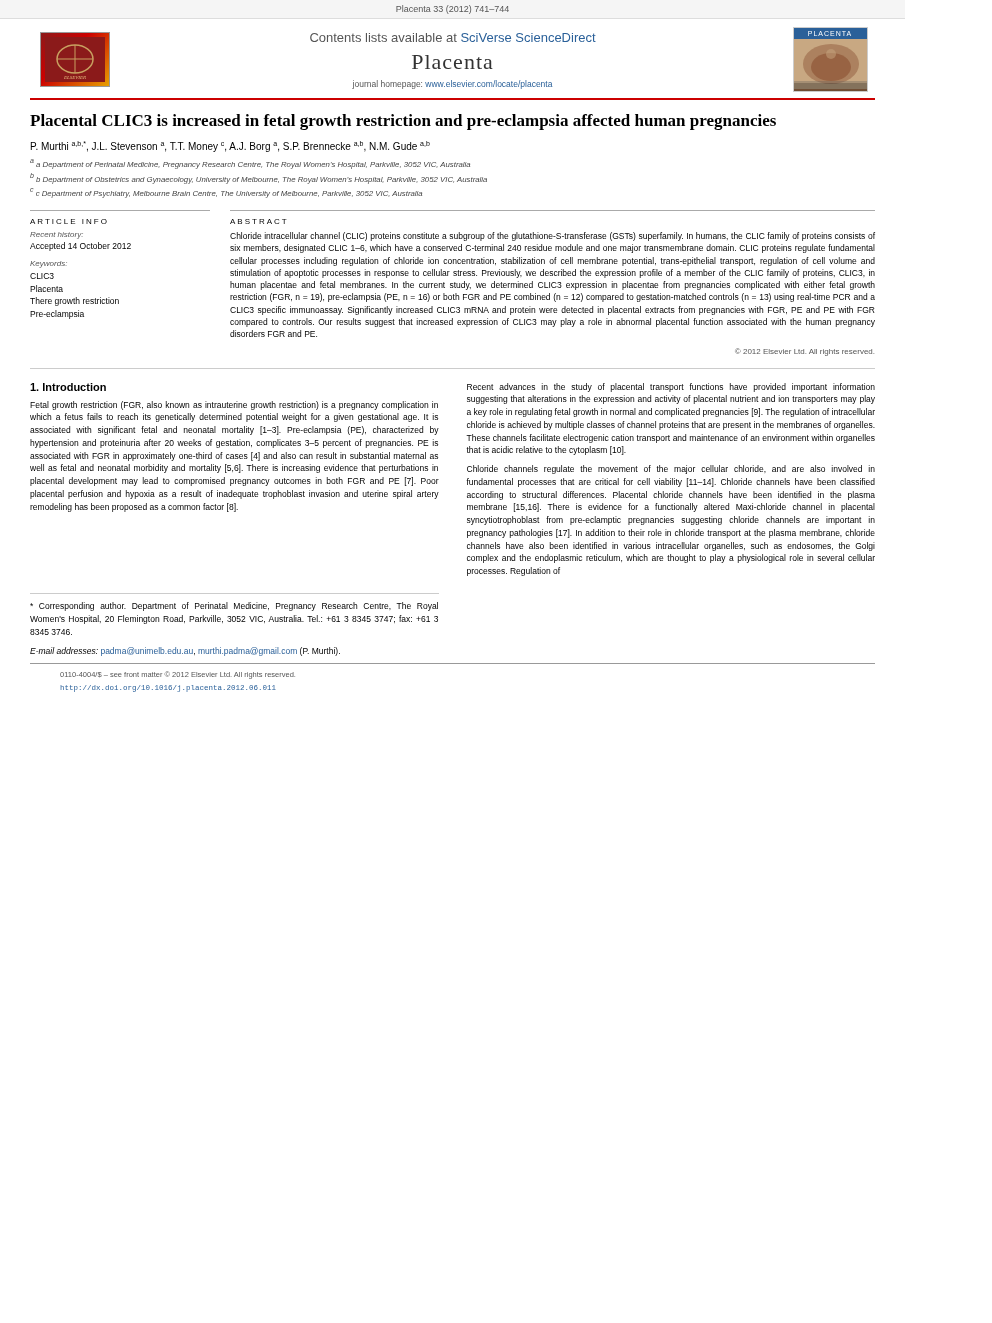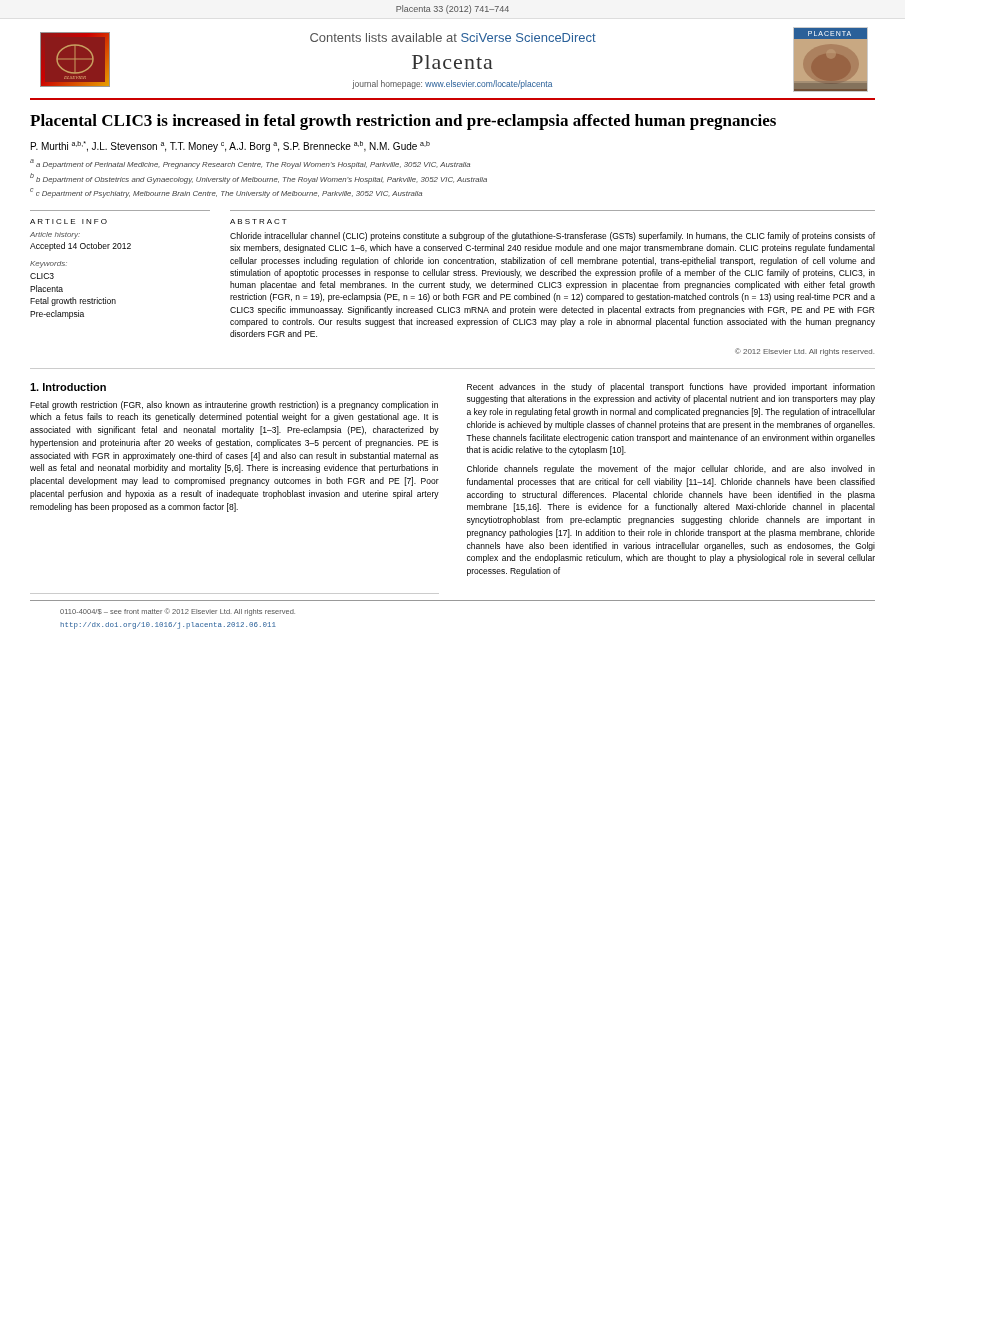--- a/index.html
+++ b/index.html
@@ -345,27 +345,27 @@
     <div class="affiliations">
       <div><span class="superscript">a</span> <span>a Department of Perinatal Medicine, Pregnancy Research Centre, The Royal Women's Hospital, Parkville, 3052 VIC, Australia</span></div>
       <div><span class="superscript">b</span> <span>b Department of Obstetrics and Gynaecology, University of Melbourne, The Royal Women's Hospital, Parkville, 3052 VIC, Australia</span></div>
       <div><span class="superscript">c</span> <span>c Department of Psychiatry, Melbourne Brain Centre, The University of Melbourne, Parkville, 3052 VIC, Australia</span></div>
     </div>
 
     <div class="two-col">
       <div class="left-col">
         <div class="article-info">
           <div class="section-heading">ARTICLE INFO</div>
-          <div class="info-label">Article history:</div>
+          <div class="info-label">Recent history:</div>
           <div class="info-value">Accepted 14 October 2012</div>
           <div class="keywords-section">
             <div class="info-label">Keywords:</div>
             <div class="keyword-item">CLIC3</div>
             <div class="keyword-item">Placenta</div>
-            <div class="keyword-item">Fetal growth restriction</div>
+            <div class="keyword-item">There growth restriction</div>
             <div class="keyword-item">Pre-eclampsia</div>
           </div>
         </div>
       </div>
       <div class="right-col">
         <div class="abstract-section">
           <div class="section-heading">ABSTRACT</div>
           <div class="abstract-text">Chloride intracellular channel (CLIC) proteins constitute a subgroup of the glutathione-S-transferase (GSTs) superfamily. In humans, the CLIC family of proteins consists of six members, designated CLIC 1–6, which have a conserved C-terminal 240 residue module and one major transmembrane domain. CLIC proteins regulate fundamental cellular processes including regulation of chloride ion concentration, stabilization of cell membrane potential, trans-epithelial transport, regulation of cell volume and stimulation of apoptotic processes in response to cellular stress. Previously, we described the expression profile of a member of the CLIC family of proteins, CLIC3, in human placentae and fetal membranes. In the current study, we determined CLIC3 expression in placentae from pregnancies complicated with either fetal growth restriction (FGR, n = 19), pre-eclampsia (PE, n = 16) or both FGR and PE combined (n = 12) compared to gestation-matched controls (n = 13) using real-time PCR and a CLIC3 specific immunoassay. Significantly increased CLIC3 mRNA and protein were detected in placental extracts from pregnancies with FGR, PE and PE with FGR compared to controls. Our results suggest that increased expression of CLIC3 may play a role in abnormal placental function associated with the human pregnancy disorders FGR and PE.</div>
           <div class="copyright-line">© 2012 Elsevier Ltd. All rights reserved.</div>
         </div>
@@ -374,20 +374,22 @@
 
     <hr class="section-divider">
 
     <div class="body-two-col">
       <div class="body-left">
         <div class="section-number-title">1.  Introduction</div>
         <div class="body-text">
           Fetal growth restriction (FGR, also known as intrauterine growth restriction) is a pregnancy complication in which a fetus fails to reach its genetically determined potential weight for a given gestational age. It is associated with significant fetal and neonatal mortality [1–3]. Pre-eclampsia (PE), characterized by hypertension and proteinuria after 20 weeks of gestation, complicates 3–5 percent of pregnancies. PE is associated with FGR in approximately one-third of cases [4] and also can result in substantial maternal as well as fetal and neonatal morbidity and mortality [5,6]. There is increasing evidence that perturbations in placental development may lead to compromised pregnancy outcomes in both FGR and PE [7]. Poor placental perfusion and hypoxia as a result of inadequate trophoblast invasion and uterine spiral artery remodeling has been proposed as a common factor [8].
         </div>
         <div style="margin-top: 80px; border-top: 1px solid #ccc; padding-top: 6px;">
+          <div class="body-text">* Corresponding author. Department of Perinatal Medicine, Pregnancy Research Centre, The Royal Women's Hospital, 20 Flemington Road, Parkville, 3052 VIC, Australia. Tel.: +61 3 8345 3747; fax: +61 3 8345 3746.</div>
+          <div class="body-text"><em>E-mail addresses:</em> <span style="color:#2a6099;">padma@unimelb.edu.au</span>, <span style="color:#2a6099;">murthi.padma@gmail.com</span> (P. Murthi).</div>
         </div>
       </div>
       <div class="body-right">
         <div class="body-text">
           Recent advances in the study of placental transport functions have provided important information suggesting that alterations in the expression and activity of placental nutrient and ion transporters may play a key role in regulating fetal growth in normal and complicated pregnancies [9]. The regulation of intracellular chloride is achieved by multiple classes of channel proteins that are present in the membranes of organelles. These channels facilitate electrogenic cation transport and maintenance of an environment within organelles that is acidic relative to the cytoplasm [10].
         </div>
         <div class="body-text">
           Chloride channels regulate the movement of the major cellular chloride, and are also involved in fundamental processes that are critical for cell viability [11–14]. Chloride channels have been classified according to structural differences. Placental chloride channels have been identified in the plasma membrane [15,16]. There is evidence for a functionally altered Maxi-chloride channel in placental syncytiotrophoblast from pre-eclamptic pregnancies suggesting chloride channels are important in pregnancy pathologies [17]. In addition to their role in chloride transport at the plasma membrane, chloride channels have also been identified in various intracellular organelles, such as endosomes, the Golgi complex and the endoplasmic reticulum, which are thought to play a physiological role in several cellular processes. Regulation of
         </div>
       </div>

